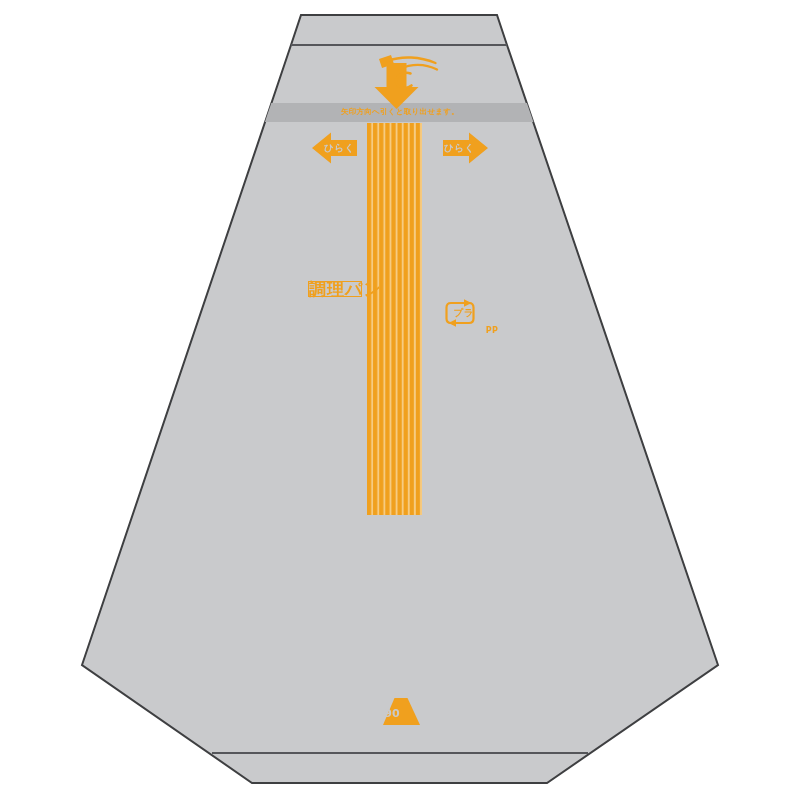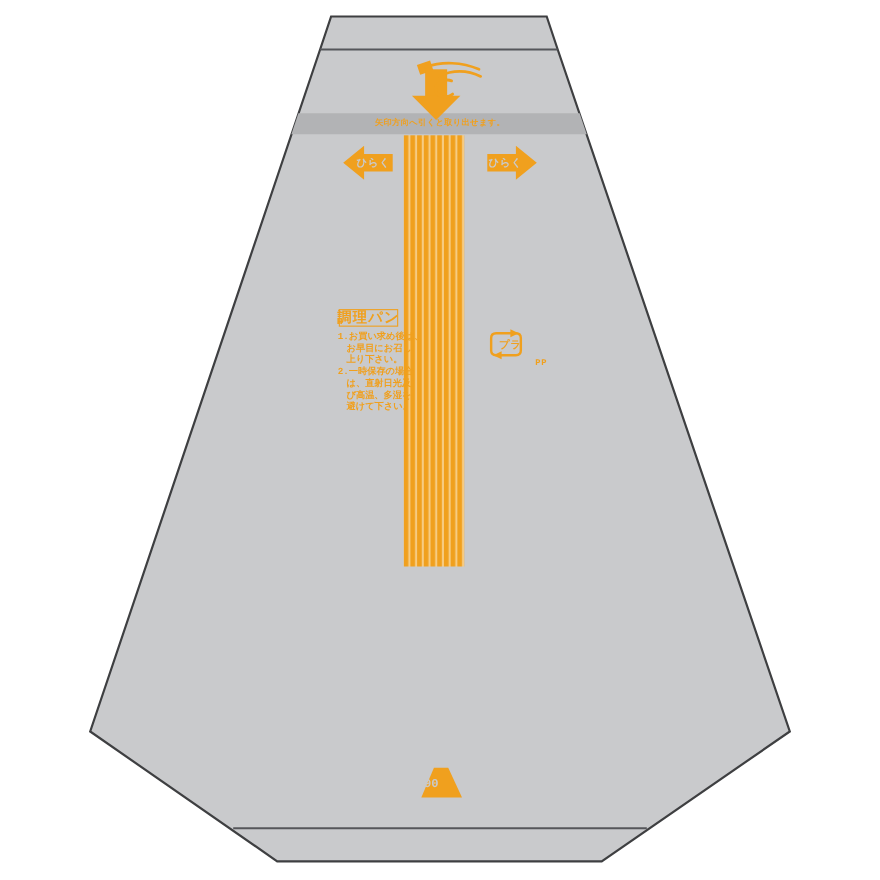--- a/index.html
+++ b/index.html
@@ -8,41 +8,41 @@
     --bag-gray:#C9CACC;
     --band-gray:#B2B3B5;
     --stripe-light:#F6CB82;
     --outline:#3E3F41;
     --fold-line:#55565A;
     --background:#FFFFFF;
   }
   *{margin:0;padding:0;box-sizing:border-box;}
   html,body{width:800px;height:800px;background:var(--background);
     font-family:"DejaVu Sans","Liberation Sans",sans-serif;}
-  .stage{position:relative;width:800px;height:800px;overflow:hidden;font-family:Liberation Mono, monospace;}
+  .stage{position:relative;width:800px;height:800px;overflow:hidden;}
   .stage svg{position:absolute;left:0;top:0;}
 
   
   .f-orange{fill:var(--orange);}
   .s-orange{stroke:var(--orange);fill:none;}
   .f-bag{fill:var(--bag-gray);}
   .f-band{fill:var(--band-gray);}
   .f-stripe-light{fill:var(--stripe-light);}
 
   
   .txt{position:absolute;color:var(--orange);white-space:nowrap;}
   .tear-text{left:300px;top:107px;width:200px;text-align:center;
     font-size:7.5px;font-weight:600;letter-spacing:.3px;}
   .open-label{top:142px;width:32px;font-size:9.5px;
     font-weight:bold;color:var(--bag-gray);letter-spacing:.5px;}
   .open-label.left{left:324px;}
   .open-label.right{left:444px;}
   .type-box{left:308px;top:281px;width:54px;height:16px;
     border:1.6px solid var(--orange);display:flex;align-items:center;
-    justify-content:center;font-size:13px;font-weight:bold;letter-spacing:1px;}
+    font-size:17px;font-weight:bold;letter-spacing:1px;}
   .instructions{left:307px;top:301px;font-size:8.4px;line-height:10.7px;
     font-weight:600;position:absolute;color:var(--orange);}
   .instr-line{white-space:nowrap;}
   .instr-line.cont{padding-left:8px;}
   .pla-label{left:446px;top:307px;width:28px;text-align:right;
     font-size:9.5px;font-weight:bold;letter-spacing:.5px;}
   .pp-label{left:446px;top:325.5px;width:28px;text-align:center;
     font-size:8px;font-weight:bold;letter-spacing:.5px;margin-left:32px;}
   .size-label{left:377px;top:707px;width:30px;text-align:center;
     font-size:11px;font-weight:bold;color:var(--bag-gray);}
@@ -94,27 +94,18 @@
 
   <div class="txt tear-text">矢印方向へ引くと取り出せます。</div>
 
   <div class="txt open-label left">ひらく</div>
   <div class="txt open-label right">ひらく</div>
 
   <div class="txt type-box">
     <span>調理パン</span>
   </div>
 
-  <div class="instructions">
-      <div class="instr-line">1.お買い求め後は、</div>
-      <div class="instr-line cont">お早目にお召し</div>
-      <div class="instr-line cont">上り下さい。</div>
-      <div class="instr-line">2.一時保存の場合</div>
-      <div class="instr-line cont">は、直射日光及</div>
-      <div class="instr-line cont">び高温、多湿を</div>
-      <div class="instr-line cont">避けて下さい。</div>
-    </div>
 
   <div class="txt pla-label">プラ</div>
   <div class="txt pp-label">PP</div>
 
   <div class="size-label txt">90</div>
 </div>
 
 </body></html>

